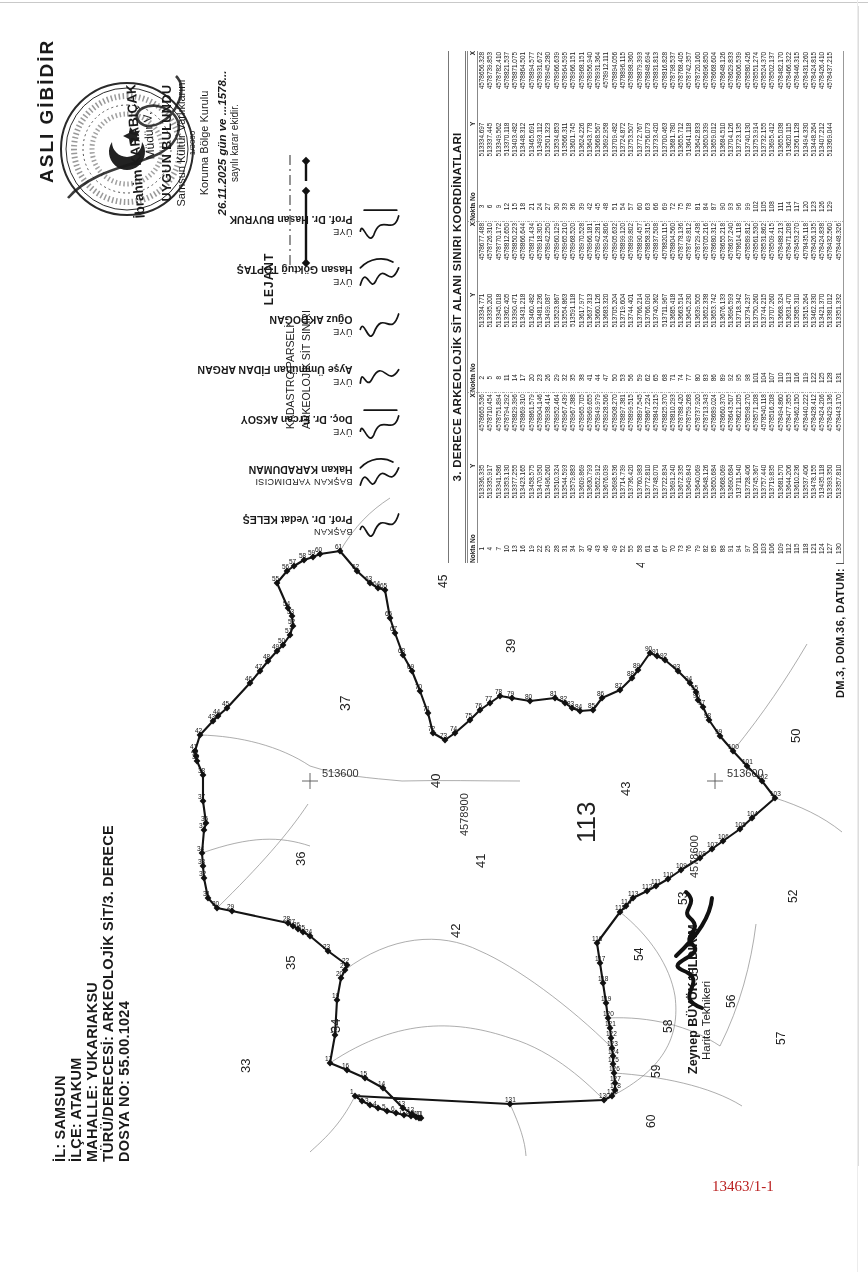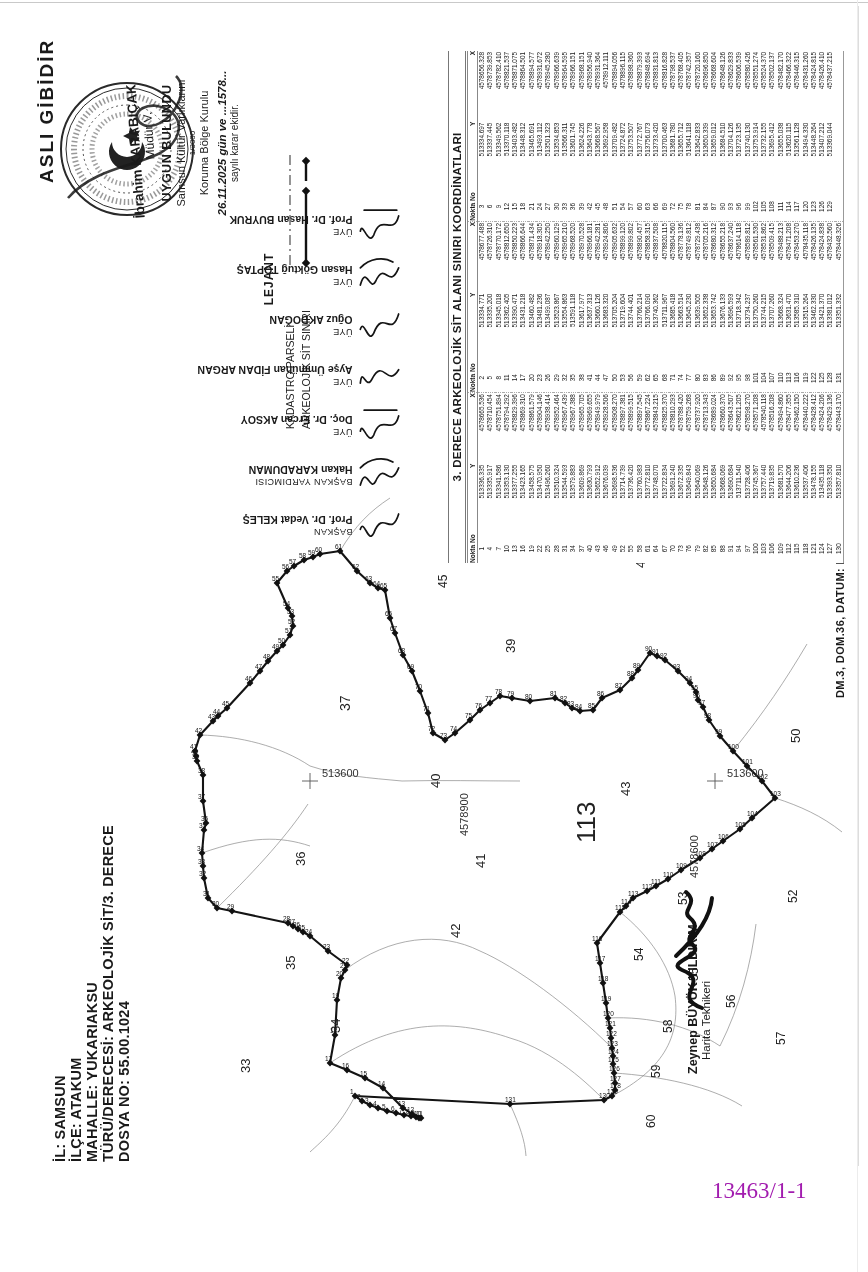--- a/index.html
+++ b/index.html
@@ -58,21 +58,21 @@
   .dmnote{position:absolute;left:468px;top:824px;font-size:11px;font-weight:bold;letter-spacing:.4px;}
 
   .tech{position:absolute;left:92px;top:676px;z-index:2;}
   .tech .nm{font-size:12.5px;font-weight:bold;white-space:nowrap;}
   .tech .tl{font-size:11.5px;margin-left:14px;}
   .tech svg{position:absolute;left:58px;top:-34px;}
 
   .mapsvg{position:absolute;left:0;top:0;}
 
   .footer-ref{position:absolute;left:712px;top:1178px;font-family:"Liberation Serif",serif;
-              font-size:23px;color:#a21caf;}
+              font-size:15px;color:#b91c1c;}
 </style>
 </head>
 <body>
 
 <div class="hairline-top"></div>
 <div class="edge-right"></div>
 
 <div class="sheet">
 
   <div class="header-info">

